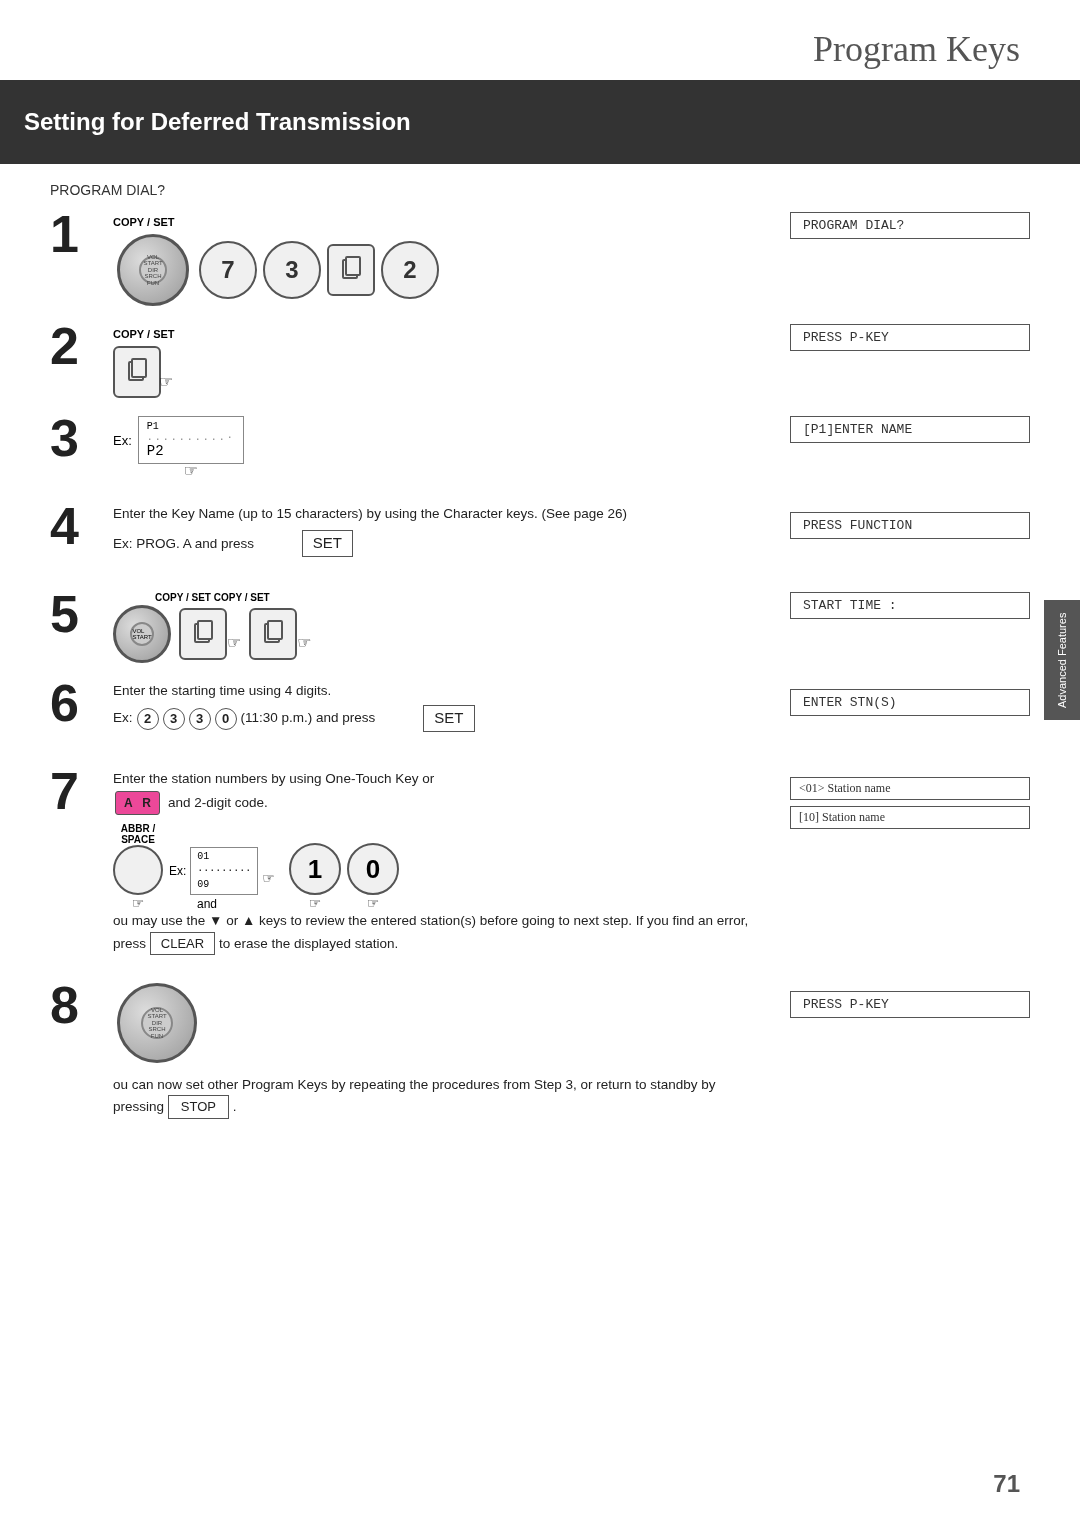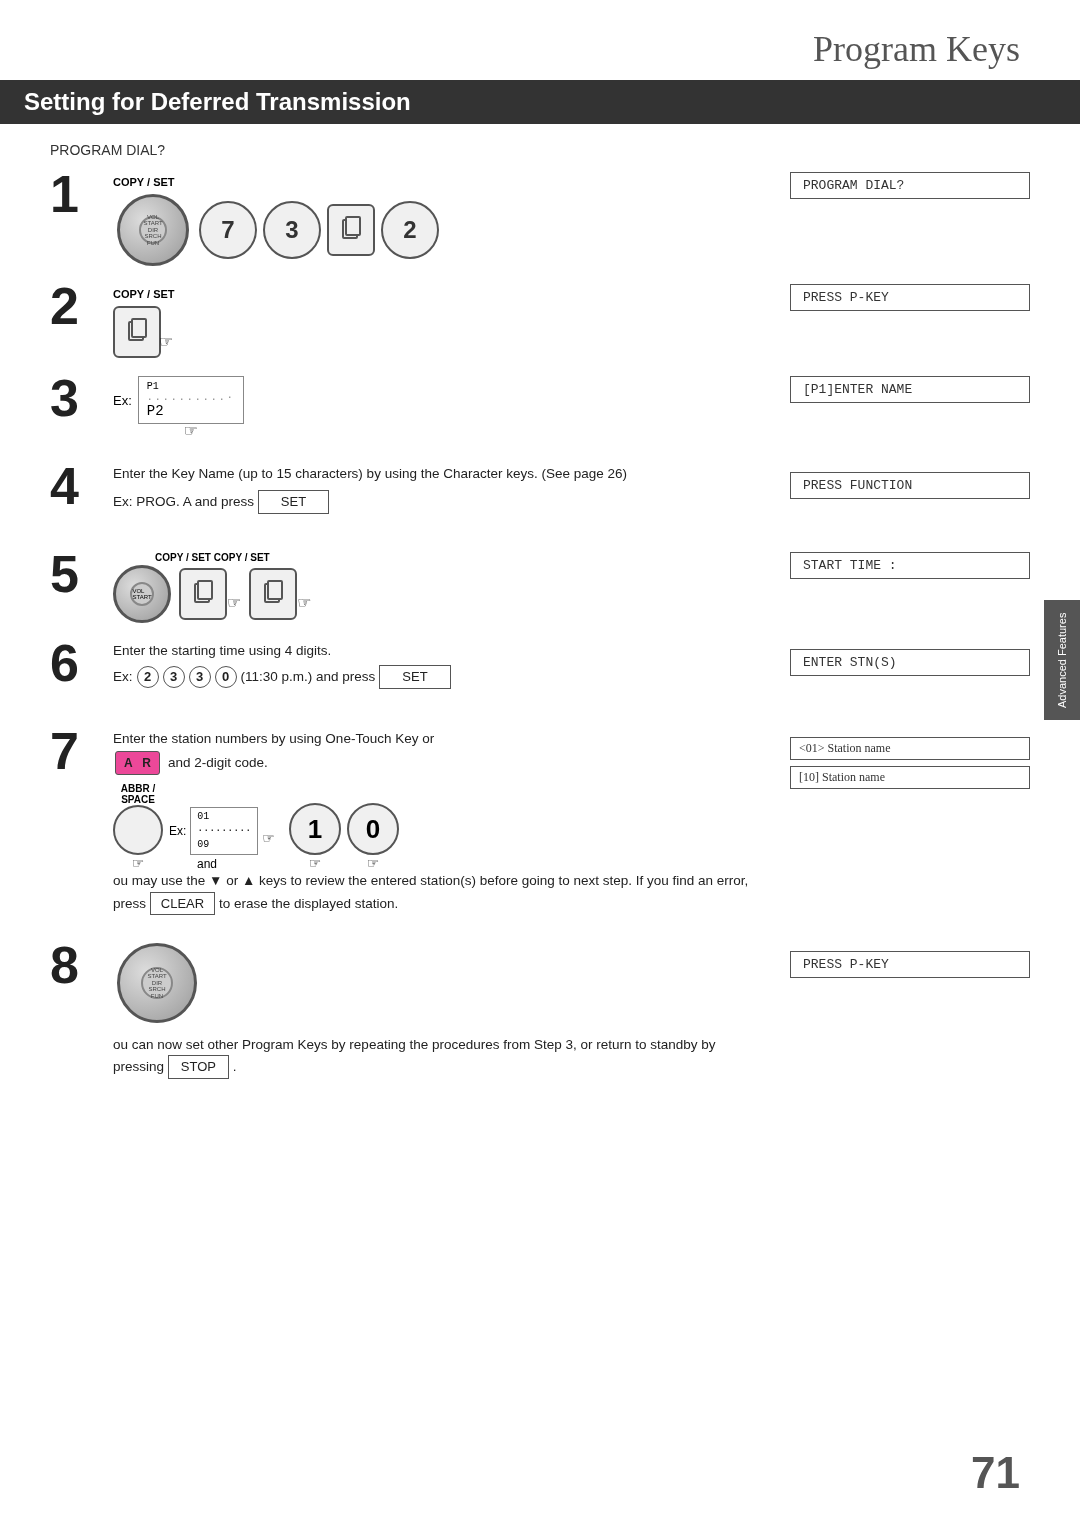--- a/index.html
+++ b/index.html
@@ -44,21 +44,21 @@
       color: #555;
       font-family: Georgia, serif;
     }
 
     
     .section-header {
       background: #333;
       color: #fff;
       font-size: 24px;
       font-weight: bold;
-      padding: 8px 24px;
+      padding: 28px 24px;
       margin: 0 0 18px 0;
     }
 
     
     .main-content {
       padding: 0 50px 0 50px;
       display: flex;
       flex-direction: column;
     }
 
@@ -228,24 +228,25 @@
     
     .abbr-label {
       font-size: 10px;
       font-weight: bold;
       text-align: center;
     }
 
     
     .set-btn {
       border: 1.5px solid #555;
-      padding: 1px 22px;
-      font-size: 13px;
+      padding: 1px 10px;
+      font-size: 15px;
       display: inline-block;
       font-family: Arial, sans-serif;
+      margin-left: 44px;
     }
 
     
     .clear-btn {
       border: 1.5px solid #555;
       padding: 1px 10px;
       font-size: 13px;
       display: inline-block;
       font-family: Arial, sans-serif;
     }
@@ -257,21 +258,21 @@
       font-size: 13px;
       display: inline-block;
       font-family: Arial, sans-serif;
     }
 
     
     .page-number {
       position: absolute;
       bottom: 30px;
       right: 60px;
-      font-size: 44px;
+      font-size: 24px;
       font-weight: bold;
       color: #555;
     }
 
     
     .section-wrapper {
       margin: 0 0 0 0;
     }
 
     .small-dial {

